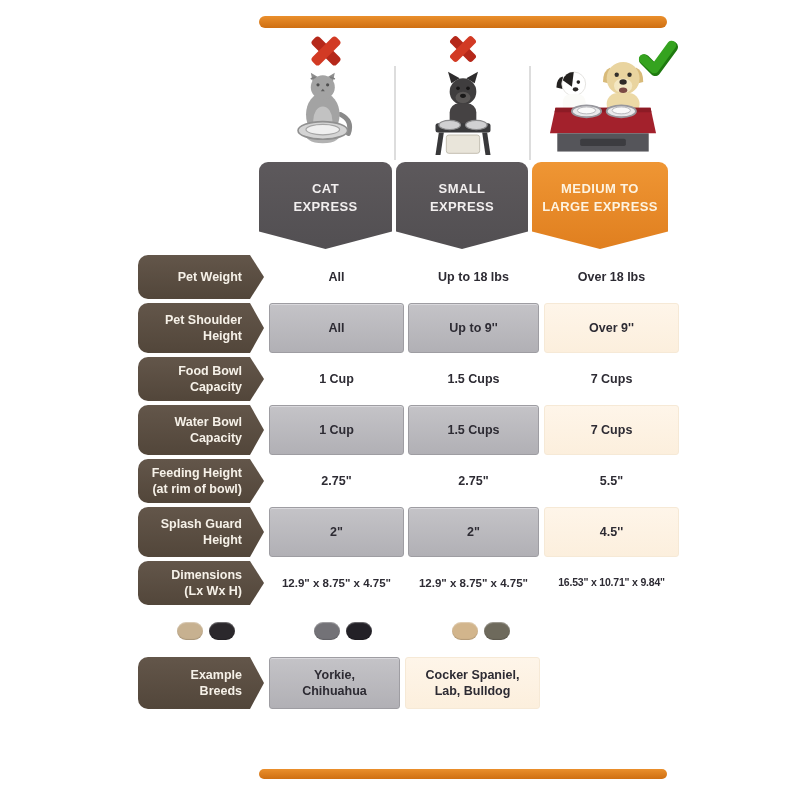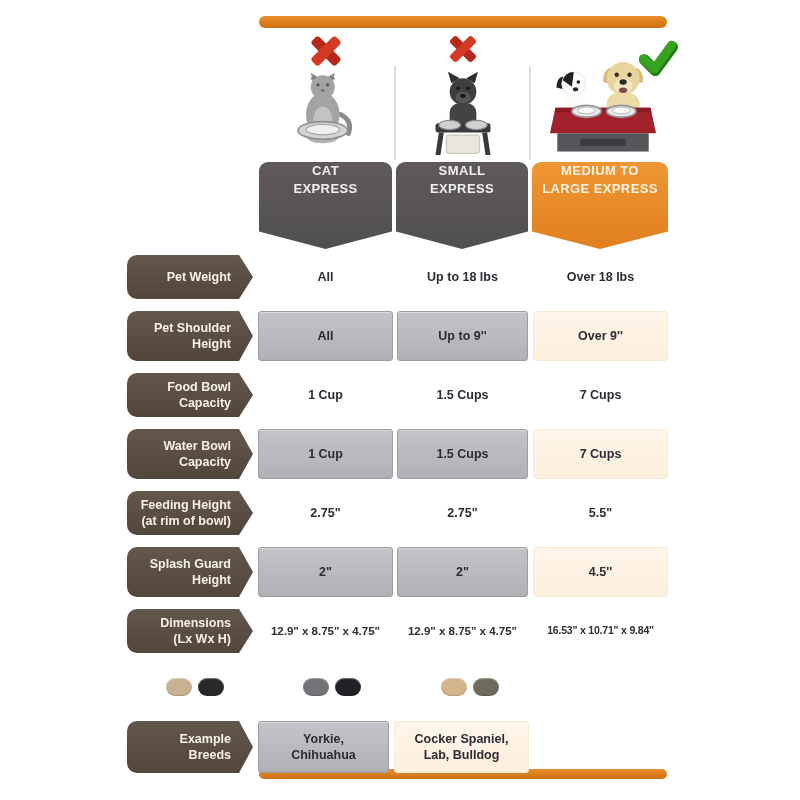--- a/index.html
+++ b/index.html
@@ -21,33 +21,33 @@
   .product { position:absolute; top:28px; height:134px; }
   .p1 { left:258px; width:135px; }
   .p2 { left:397px; width:131px; }
   .p3 { left:528px; width:150px; }
   .mark { position:absolute; top:4px; left:50%; transform:translateX(-50%); }
   .p3 .mark { left:auto; right:0; transform:none; top:10px; }
   .art { position:absolute; bottom:2px; left:50%; transform:translateX(-50%); }
 
   
   .banner { position:absolute; top:162px; height:87px; border-radius:9px;
-            display:flex; align-items:flex-start; justify-content:center;
+            display:flex; align-items:center; justify-content:center;
             clip-path:polygon(0 0,100% 0,100% 80%,50% 100%,0 80%);
             background:linear-gradient(180deg,#5d595c,#524f52);
             color:#f2efef; font-size:13px; font-weight:bold; letter-spacing:.4px;
             text-align:center; line-height:1.35; }
   .banner span { white-space:pre-line; padding-bottom:15px; }
   .b1 { left:259px; width:133px; }
   .b2 { left:396px; width:132px; }
   .b3 { left:532px; width:136px; background:linear-gradient(180deg,#ef9634,#e07f1f); color:#fdf3e0; }
 
   
-  .rows { position:absolute; left:127px; top:255px; width:551px;
-          display:flex; flex-direction:column; gap:12px; }
+  .rows { position:absolute; left:138px; top:255px; width:551px;
+          display:flex; flex-direction:column; gap:4px; }
   .row { display:flex; align-items:stretch; }
   .h44 { height:44px; } .h50 { height:50px; } .h52 { height:52px; }
 
   .rlabel { width:126px; margin-right:5px; flex:none;
             background:linear-gradient(180deg,#63564a,#52463a);
             clip-path:polygon(0 0,calc(100% - 14px) 0,100% 50%,calc(100% - 14px) 100%,0 100%);
             border-radius:10px; color:#f6f1e8; font-size:12.5px; font-weight:bold;
             display:flex; align-items:center; justify-content:flex-end;
             text-align:right; line-height:1.3; }
   .rlabel span { white-space:pre-line; padding:0 22px 0 8px; }

